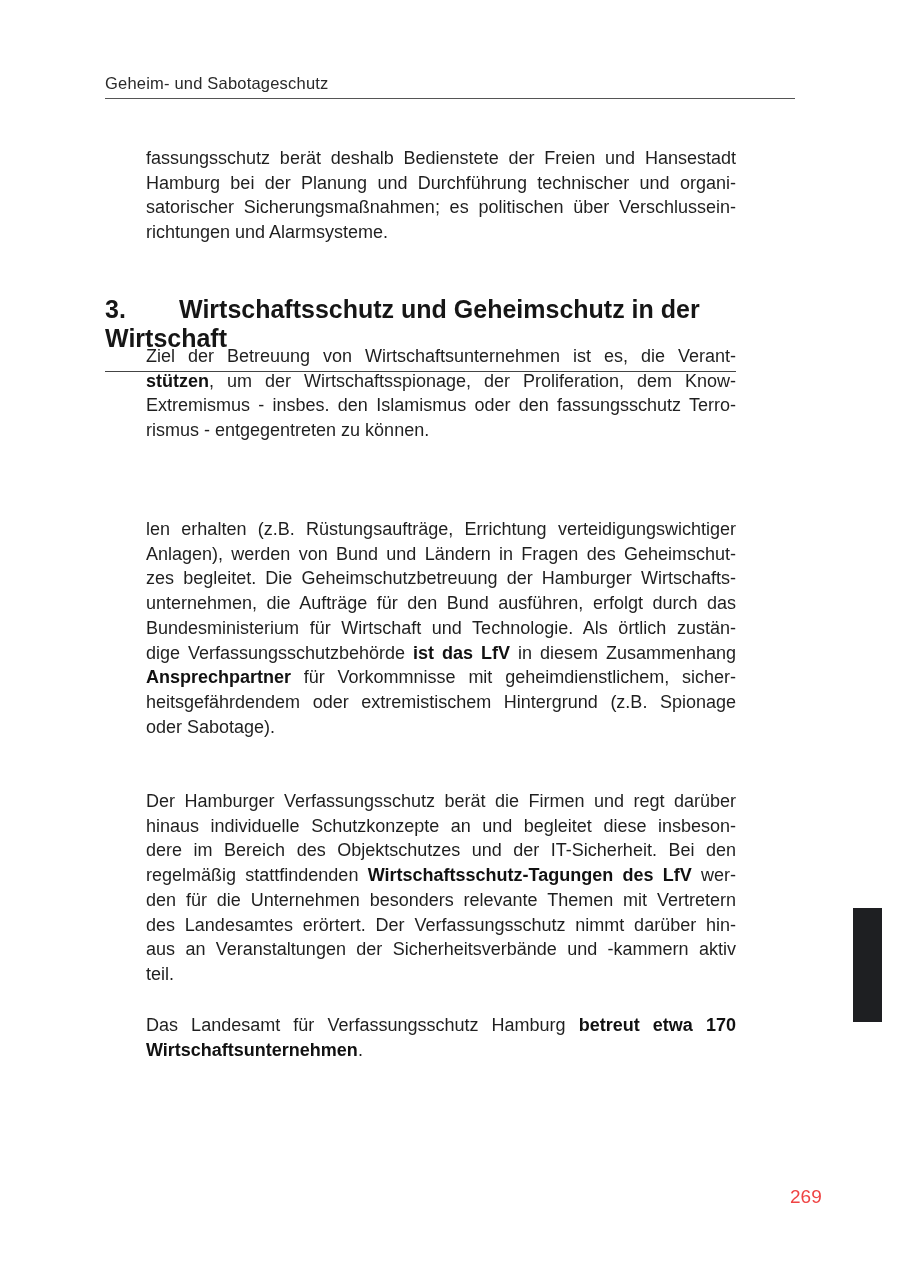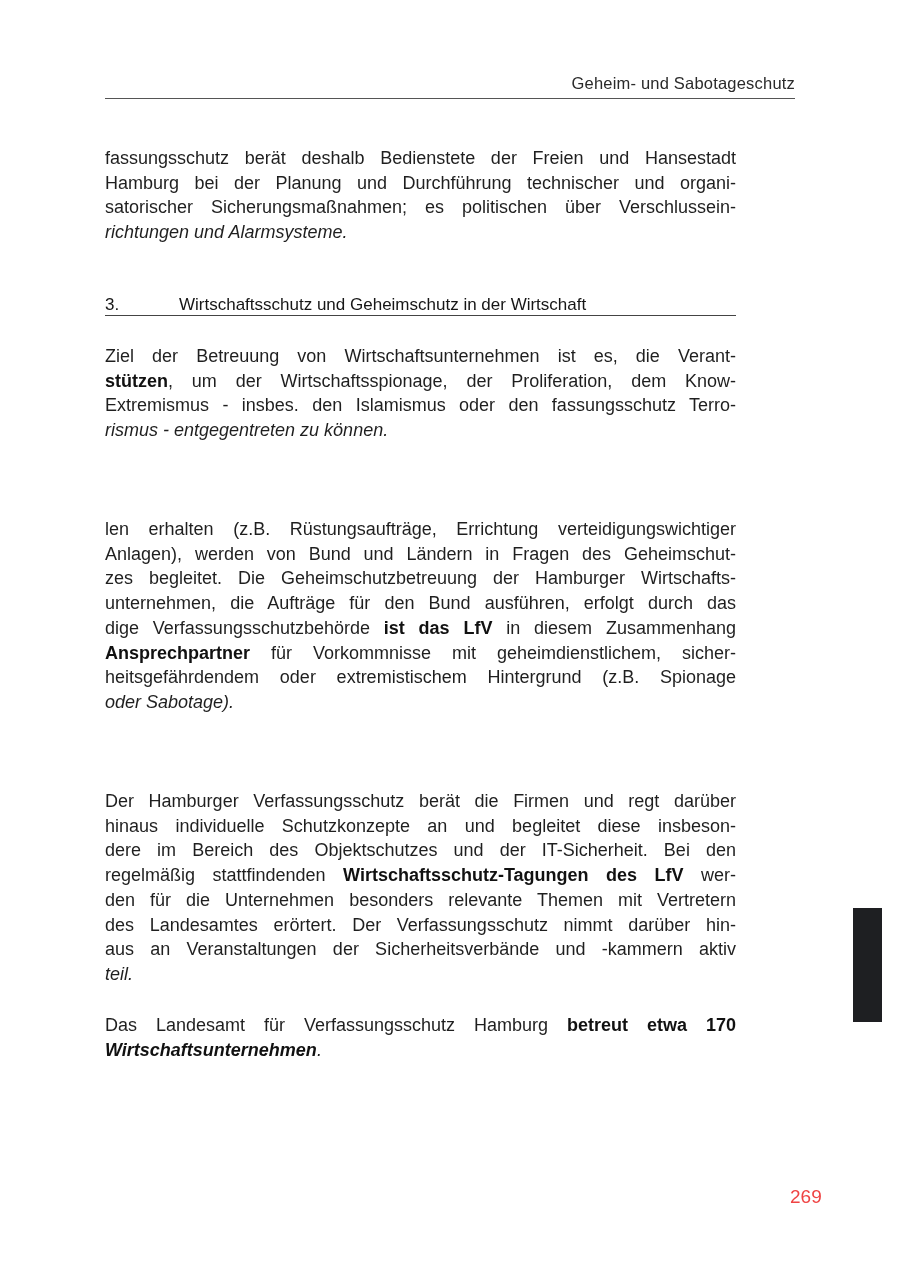--- a/index.html
+++ b/index.html
@@ -3,39 +3,39 @@
 <meta charset="utf-8">
 <style>
   html, body { margin: 0; padding: 0; background: #ffffff; }
   body {
     width: 900px; height: 1262px; position: relative; overflow: hidden;
     font-family: "Liberation Sans", "DejaVu Sans", sans-serif;
     color: #1e1e1e;
   }
   .running-head {
     position: absolute; left: 105px; top: 74px; width: 690px;
-    text-align: right; font-size: 16.5px; color: #2a2a2a;
+    text-align: left; font-size: 16.5px; color: #2a2a2a;
     letter-spacing: 0.2px;
   }
   .head-rule {
     position: absolute; left: 105px; top: 98px; width: 690px; height: 0;
     border-top: 1.5px solid #555;
   }
   .body-text {
     position: absolute; left: 105px; width: 631px;
     font-size: 18px; line-height: 24.7px; text-align: justify;
     color: #1f1f1f;
   }
-  .body-text .line { display: block; text-align: justify; text-align-last: justify; white-space: nowrap; }
-  .body-text .line.last { text-align-last: left; font-style: italic; }
+  .body-text .line { display: block; text-align: justify; text-align-last: justify; white-space: nowrap; margin-left: 41px; }
+  .body-text .line.last { text-align-last: left; }
   .body-text b { font-weight: bold; color: #111; }
   .section-heading {
     position: absolute; left: 105px; top: 295px; width: 631px;
-    font-size: 17px; font-weight: normal; color: #161616;
-    padding-bottom: 0; border-bottom: 1.2px solid #444;
+    font-size: 25px; font-weight: bold; color: #161616;
+    padding-bottom: 18px; border-bottom: 1.2px solid #444;
   }
   .section-heading .num { display: inline-block; width: 74px; }
   .thumb-tab {
     position: absolute; left: 853px; top: 908px; width: 29px; height: 114px;
     background: #1e1f22;
   }
   .page-number {
     position: absolute; left: 790px; top: 1186px; font-size: 19px; color: #ef4444;
   }
 </style>
@@ -60,20 +60,21 @@
     <span class="line"><span>Ziel der Betreuung von Wirtschaftsunternehmen ist es, die Verant-</span></span>
     <span class="line"><b>stützen</b><span>, um der Wirtschaftsspionage, der Proliferation, dem Know-</span></span>
     <span class="line"><span>Extremismus - insbes. den Islamismus oder den fassungsschutz Terro-</span></span>
     <span class="line last"><span>rismus - entgegentreten zu können.</span></span>
   </div>
 <div class="body-text" style="top:517px;">
     <span class="line"><span>len erhalten (z.B. Rüstungsaufträge, Errichtung verteidigungswichtiger</span></span>
     <span class="line"><span>Anlagen), werden von Bund und Ländern in Fragen des Geheimschut-</span></span>
     <span class="line"><span>zes begleitet. Die Geheimschutzbetreuung der Hamburger Wirtschafts-</span></span>
     <span class="line"><span>unternehmen, die Aufträge für den Bund ausführen, erfolgt durch das</span></span>
+    <span class="line"><span>Bundesministerium für Wirtschaft und Technologie. Als örtlich zustän-</span></span>
     <span class="line"><span>dige Verfassungsschutzbehörde </span><b>ist das LfV</b><span> in diesem Zusammenhang</span></span>
     <span class="line"><b>Ansprechpartner</b><span> für Vorkommnisse mit geheimdienstlichem, sicher-</span></span>
     <span class="line"><span>heitsgefährdendem oder extremistischem Hintergrund (z.B. Spionage</span></span>
     <span class="line last"><span>oder Sabotage).</span></span>
   </div>
 <div class="body-text" style="top:789px;">
     <span class="line"><span>Der Hamburger Verfassungsschutz berät die Firmen und regt darüber</span></span>
     <span class="line"><span>hinaus individuelle Schutzkonzepte an und begleitet diese insbeson-</span></span>
     <span class="line"><span>dere im Bereich des Objektschutzes und der IT-Sicherheit. Bei den</span></span>
     <span class="line"><span>regelmäßig stattfindenden </span><b>Wirtschaftsschutz-Tagungen des LfV</b><span> wer-</span></span>

